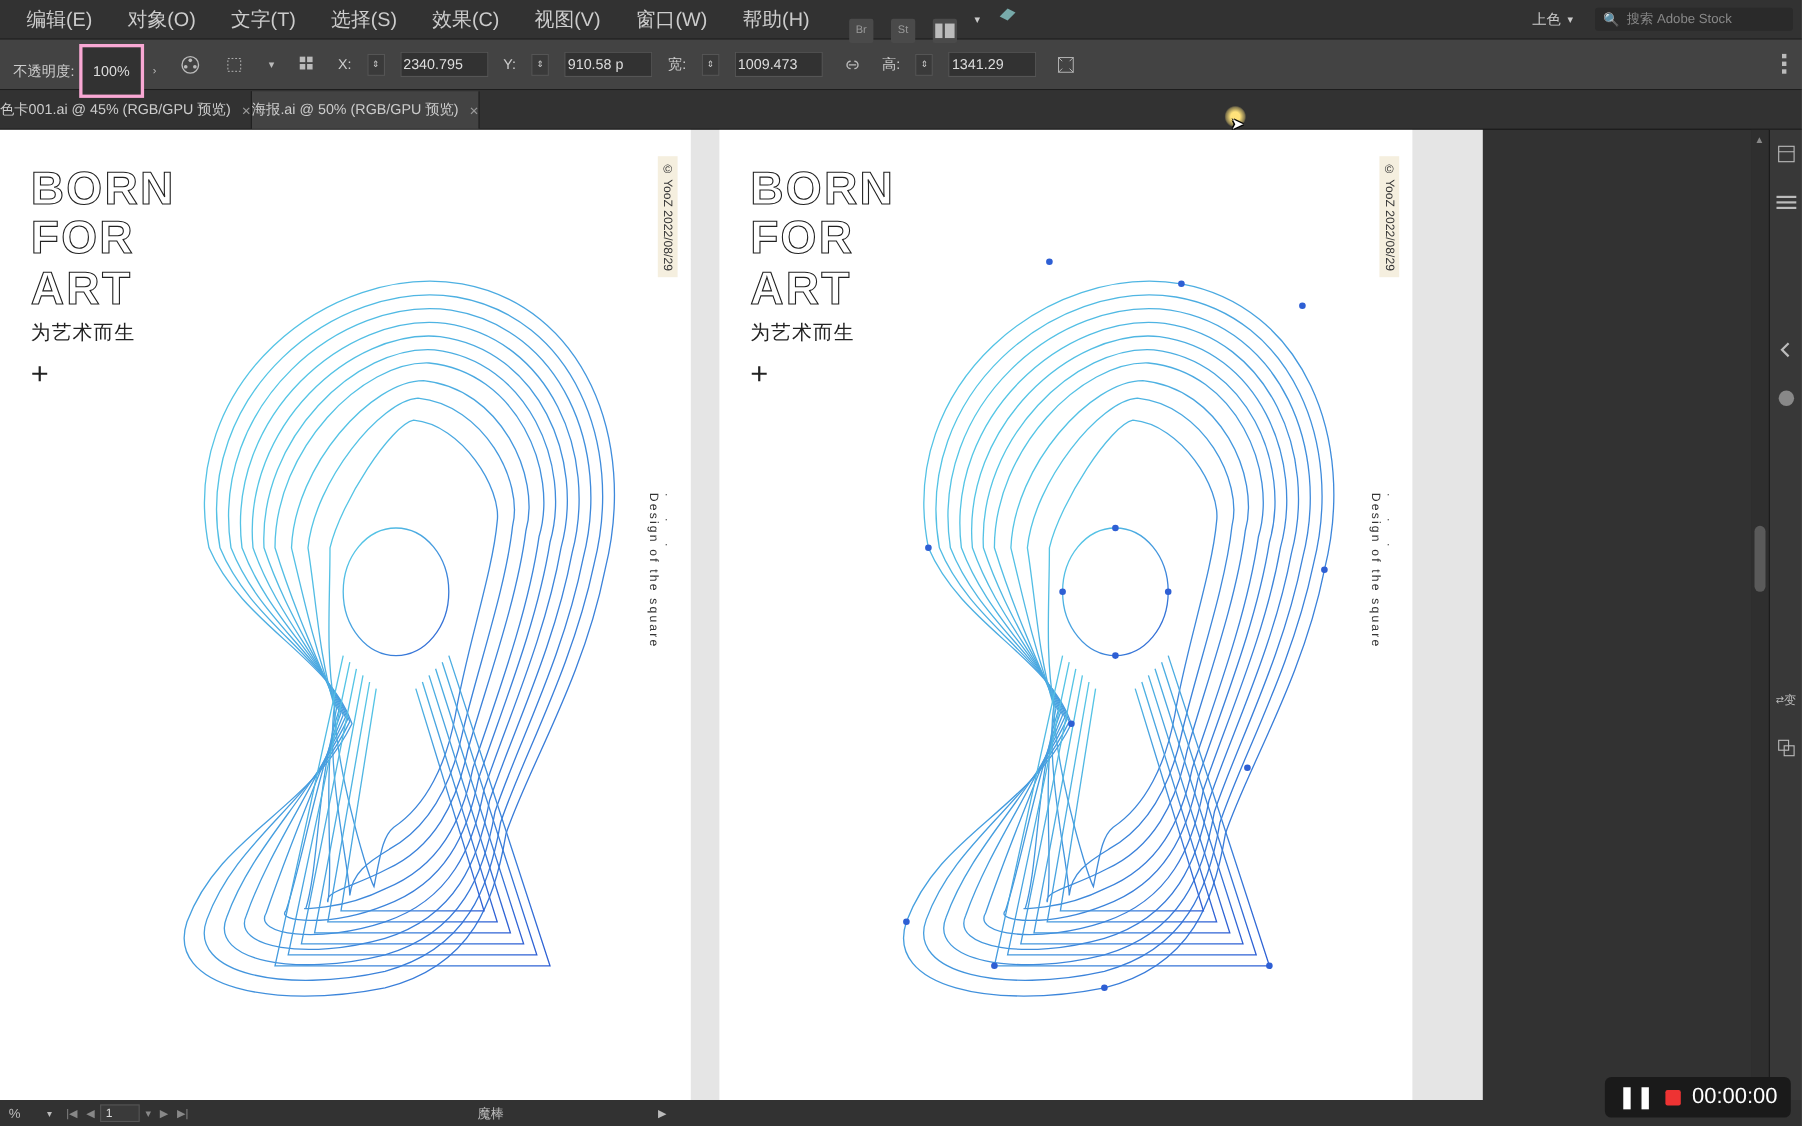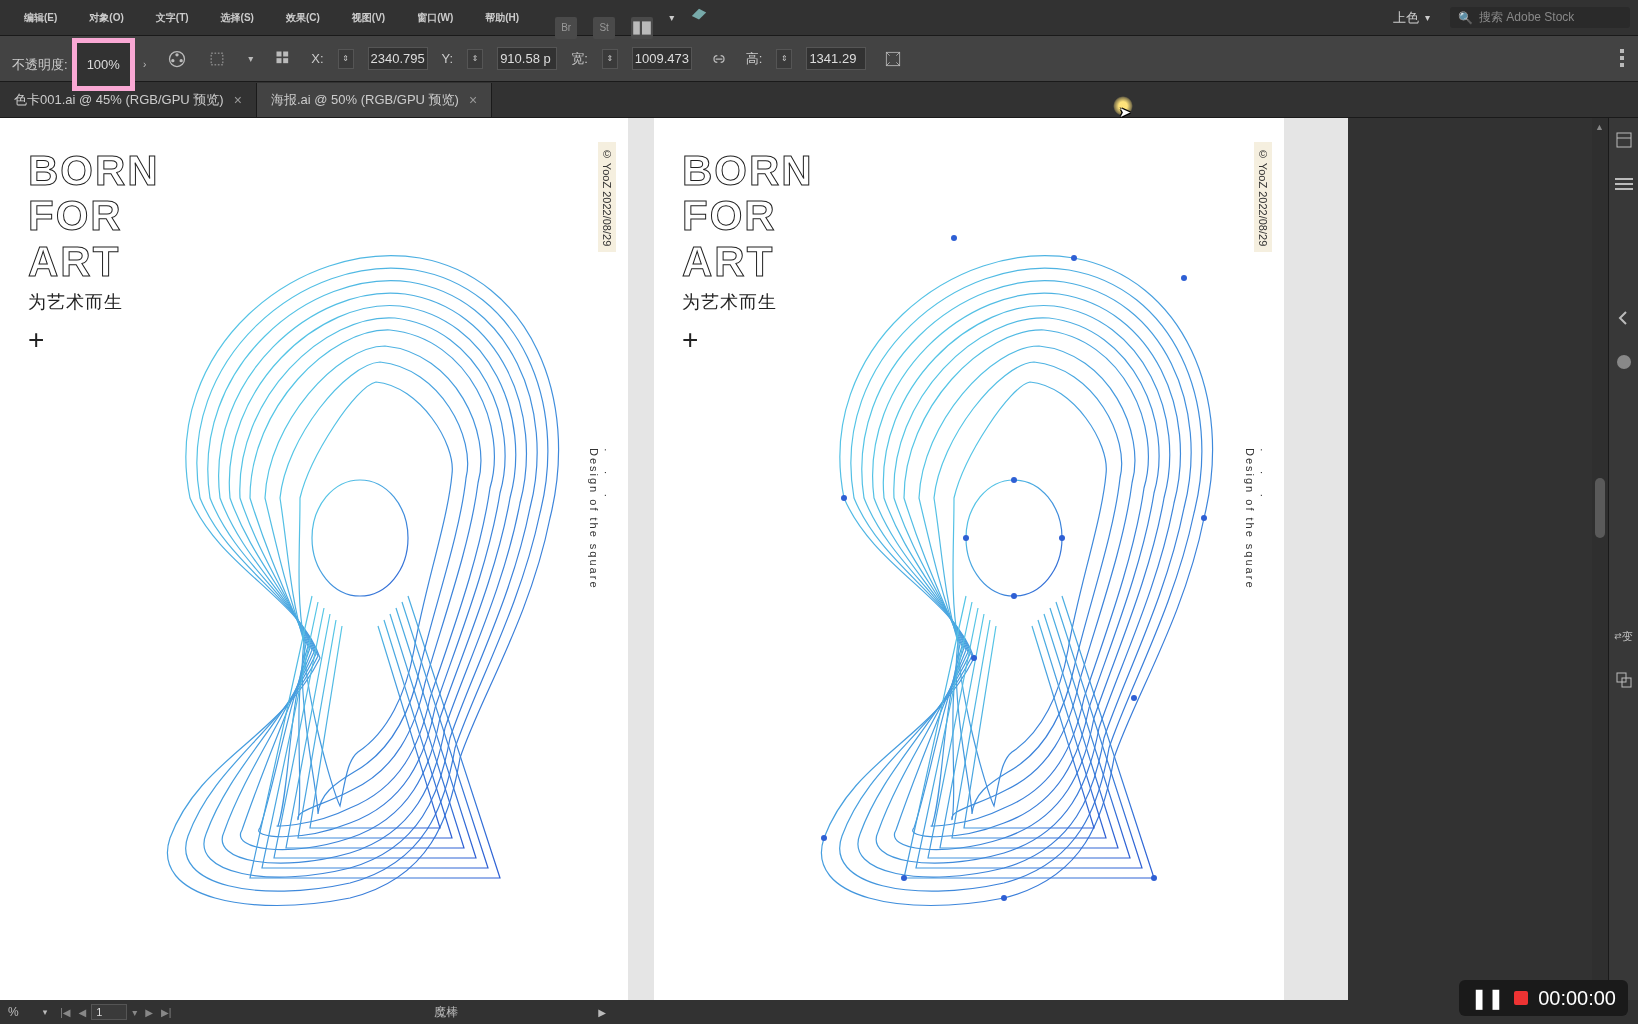--- a/index.html
+++ b/index.html
@@ -1,40 +1,40 @@
 <!DOCTYPE html>
 <html><head>
 <meta charset="utf-8">
 <style>
 * { margin: 0; padding: 0; box-sizing: border-box; font-family: "Microsoft YaHei", Arial, sans-serif; }
 body { background: #323232; color: #ccc; width: 1638px; height: 1024px; overflow: hidden; position: relative; }
 
 
 .menubar { height: 36px; background: #323232; display: flex; align-items: center; padding: 0 8px; border-bottom: 1px solid #1a1a1a; }
-.menubar .menu-item { padding: 6px 16px; font-size: 10px; cursor: pointer; font-weight: bold; }
+.menubar .menu-item { padding: 6px 16px; font-size: 18px; cursor: pointer; }
 .menubar .menu-icons { display: flex; gap: 16px; margin-left: 20px; align-items: center; }
 .menubar .icon-box { width: 22px; height: 22px; background: #4a4a4a; display: flex; align-items: center; justify-content: center; font-size: 10px; color: #999; border-radius: 2px; margin-top: 20px; }
 .menubar .right { margin-left: auto; display: flex; align-items: center; gap: 20px; }
 .menubar .workspace { font-size: 13px; display: flex; align-items: center; gap: 6px; }
 .menubar .search-stock { display: flex; align-items: center; gap: 6px; padding: 2px 8px; background: #2a2a2a; border-radius: 3px; font-size: 12px; color: #888; width: 180px; }
 
 
 .optbar { height: 46px; background: #434343; display: flex; align-items: center; padding: 0 12px; gap: 14px; border-bottom: 1px solid #1a1a1a; font-size: 13px; }
-.optbar .dropdown { background: #323232; padding: 14px 10px; border: 5px solid #f9a8d4; color: #ddd; display: flex; align-items: center; gap: 6px; text-align: center; }
-.optbar .num-input { background: #323232; border: 1px solid #555; padding: 3px 2px; color: #ddd; width: 60px; font-size: 13px; }
+.optbar .dropdown { background: #323232; padding: 14px 10px; border: 3px solid #f9a8d4; color: #ddd; display: flex; align-items: center; gap: 6px; text-align: center; }
+.optbar .num-input { background: #323232; border: 1px solid #555; padding: 3px 2px; color: #ddd; width: 80px; font-size: 13px; }
 .optbar .label { font-size: 13px; }
 .optbar .arrow-ctrl { width: 16px; height: 20px; background: #3a3a3a; border: 1px solid #555; display: flex; align-items: center; justify-content: center; font-size: 8px; }
 .optbar .icon-btn { width: 26px; height: 26px; display: flex; align-items: center; justify-content: center; }
 .optbar svg { width: 20px; height: 20px; }
 .optbar .opacity-group { display: flex; align-items: center; gap: 4px; margin-top: 12px; }
 .optbar .chev { font-size: 10px; color: #bbb; padding: 0 4px; }
 
 
 .tabbar { height: 36px; background: #323232; display: flex; align-items: flex-end; border-bottom: 1px solid #1a1a1a; }
-.tab { padding: 8px 14px; font-size: 13px; color: #ccc; display: flex; align-items: center; gap: 10px; border-right: 1px solid #1a1a1a; }
+.tab { padding: 8px 0; font-size: 13px; color: #ccc; display: flex; align-items: center; gap: 10px; border-right: 1px solid #1a1a1a; }
 .tab.active { background: #434343; }
 .tab .close { font-size: 14px; color: #999; cursor: pointer; }
 
 
 .workspace-area { position: absolute; top: 118px; left: 0; right: 290px; bottom: 24px; background: #e5e5e5; overflow: hidden; display: flex; gap: 26px; padding: 0; }
 .artboard { background: #fff; position: relative; overflow: hidden; }
 .ab1 { width: 628px; height: 910px; margin-top: 0; }
 .ab2 { width: 630px; height: 910px; margin-top: 0; }
 
 

